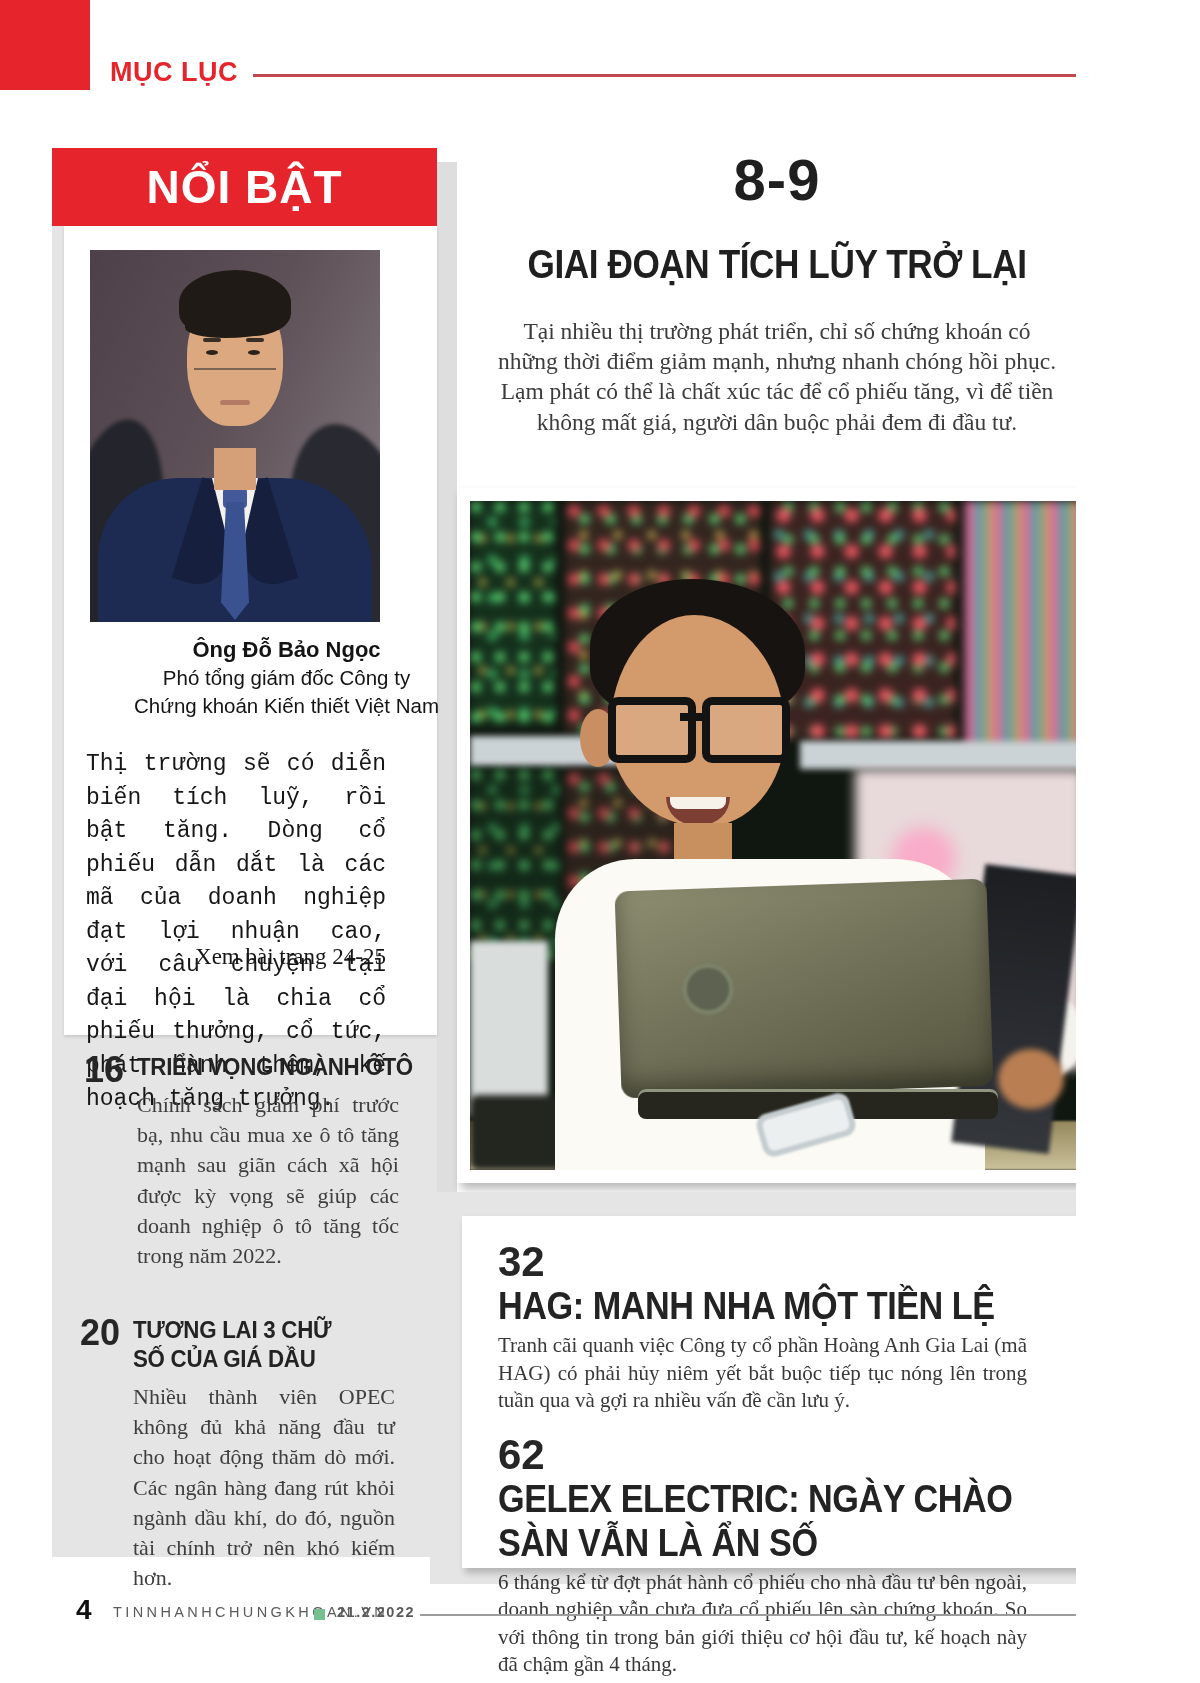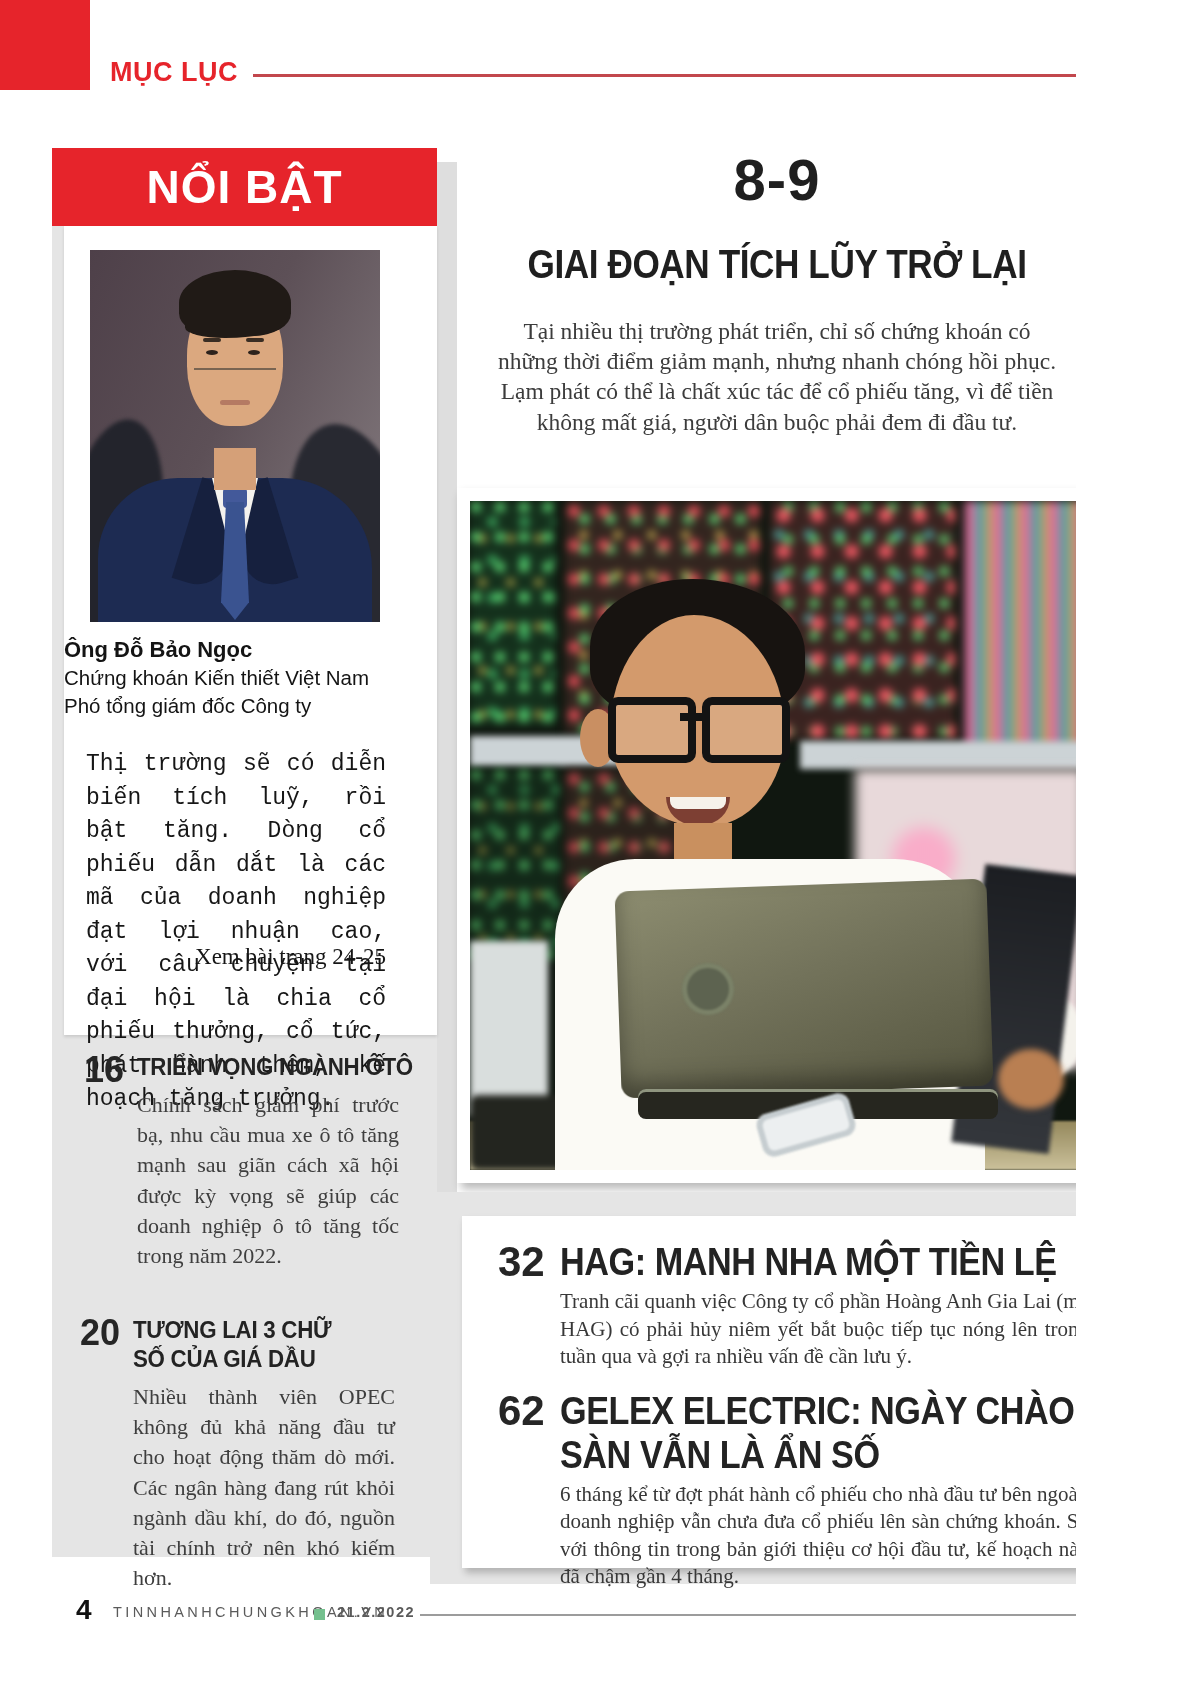--- a/index.html
+++ b/index.html
@@ -31,21 +31,21 @@
   .portrait .neck{left:124px;top:198px;width:42px;height:42px;background:#d5a078;}
   .portrait .face{left:97px;top:40px;width:96px;height:136px;background:#dba87f;border-radius:48% 48% 44% 44%;}
   .portrait .hair{left:89px;top:20px;width:112px;height:66px;background:#201a16;border-radius:55% 55% 38% 38%;}
   .portrait .fringe{left:95px;top:62px;width:100px;height:26px;background:#201a16;border-radius:0 0 60% 40%;}
   .portrait .glasses{left:104px;top:96px;width:82px;height:22px;border-bottom:2px solid rgba(110,92,76,.9);}
   .portrait .eyeL{left:116px;top:100px;width:12px;height:5px;background:#2c221c;border-radius:50%;}
   .portrait .eyeR{left:158px;top:100px;width:12px;height:5px;background:#2c221c;border-radius:50%;}
   .portrait .browL{left:113px;top:88px;width:18px;height:4px;background:#3a2d23;border-radius:2px;}
   .portrait .browR{left:156px;top:88px;width:18px;height:4px;background:#3a2d23;border-radius:2px;}
   .portrait .mouth{left:130px;top:150px;width:30px;height:5px;background:#b57a63;border-radius:3px;}
-  .caption{left:64px;top:636px;width:373px;text-align:left;color:#141414;}
+  .caption{left:64px;top:636px;width:373px;text-align:center;color:#141414;padding-left:36px;}
   .caption .nm{font-size:22px;font-weight:800;line-height:28px;}
   .caption .rl{font-size:20.5px;line-height:28px;font-weight:500;}
   .quote{left:86px;top:748px;width:300px;font-family:Liberation Mono, monospace;
          font-size:23px;line-height:33.5px;text-align:justify;color:#161616;}
   .seemore{left:86px;top:944px;width:300px;text-align:right;font-family:Liberation Serif, serif;
            font-size:23px;color:#161616;}
   .toc-item{display:flex;}
   .toc-item .num{width:53px;font-size:36px;font-weight:800;color:#262626;line-height:36px;flex:none;}
   .toc-item .ttl{font-size:24px;font-weight:800;color:#232323;line-height:29px;letter-spacing:-.3px;
                  transform:scaleX(.93);transform-origin:left top;white-space:nowrap;margin-bottom:9px;}
@@ -115,21 +115,21 @@
   .tphoto .hinge{left:168px;top:588px;width:360px;height:30px;background:#26261f;border-radius:8px;
       box-shadow:inset 0 3px 0 #8f957f;filter:blur(.5px);}
   .tphoto .dark-right{left:498px;top:368px;width:98px;height:280px;background:linear-gradient(#1c1e22,#34373c);
       transform:rotate(7deg);filter:blur(2px);}
   .tphoto .hand{left:528px;top:548px;width:66px;height:60px;background:#b97f52;border-radius:50%;filter:blur(3px);}
   .tphoto .phone{left:288px;top:602px;width:96px;height:44px;background:#eceff0;border-radius:12px;
       transform:rotate(-16deg);box-shadow:inset 0 0 0 6px #c6cdd0;filter:blur(1px);}
   .right-panel{left:430px;top:1192px;width:667px;height:392px;background:#e5e5e5;}
   .text-card{left:462px;top:1216px;width:637px;height:352px;background:#fff;box-shadow:3px 5px 7px rgba(0,0,0,.22);
              padding:24px 14px 0 36px;box-sizing:border-box;}
-  .entry{display:flex;margin-bottom:18px;}
+  .entry{display:flex;margin-bottom:18px;flex-direction:column;}
   .entry .num{width:62px;font-size:42px;font-weight:800;color:#262626;line-height:44px;flex:none;}
   .entry .ttl{font-size:38px;font-weight:800;color:#232323;line-height:44px;letter-spacing:-.5px;
               transform:scaleX(.9);transform-origin:left top;white-space:nowrap;margin-bottom:4px;}
   .entry .ttl.wrap{white-space:normal;width:580px;}
   .entry .sum{font-family:"Liberation Serif","DejaVu Serif",serif;font-size:21px;line-height:27.5px;
               text-align:justify;color:#383838;width:529px;}
   
   .pnum{left:76px;top:1594px;font-size:28px;font-weight:700;color:#111;}
   .site{left:113px;top:1604px;font-size:14.5px;letter-spacing:3.4px;color:#5a5a5a;font-weight:500;}
   .gsq{left:314px;top:1609px;width:11px;height:11px;background:#74c08e;}
@@ -166,22 +166,22 @@
     <div class="abs browL"></div>
     <div class="abs browR"></div>
     <div class="abs eyeL"></div>
     <div class="abs eyeR"></div>
     <div class="abs glasses"></div>
     <div class="abs mouth"></div>
   </div>
 
   <div class="abs caption">
     <div class="nm">Ông Đỗ Bảo Ngọc</div>
+    <div class="rl">Phó tổng giám đốc Công ty</div>
     <div class="rl">Chứng khoán Kiến thiết Việt Nam</div>
-    <div class="rl">Phó tổng giám đốc Công ty</div>
   </div>
 
   <div class="abs quote">Thị trường sẽ có diễn biến tích luỹ, rồi bật tăng. Dòng cổ phiếu dẫn dắt là các mã của doanh nghiệp đạt lợi nhuận cao, với câu chuyện tại đại hội là chia cổ phiếu thưởng, cổ tức, phát hành thêm, kế hoạch tăng trưởng.</div>
   <div class="abs seemore">Xem bài trang 24-25</div>
 
   <div class="abs toc-item item16">
     <div class="num">16</div>
     <div>
       <div class="ttl">TRIỂN VỌNG NGÀNH ÔTÔ</div>
       <div class="sum">Chính sách giảm phí trước bạ, nhu cầu mua xe ô tô tăng mạnh sau giãn cách xã hội được kỳ vọng sẽ giúp các doanh nghiệp ô tô tăng tốc trong năm 2022.</div>

